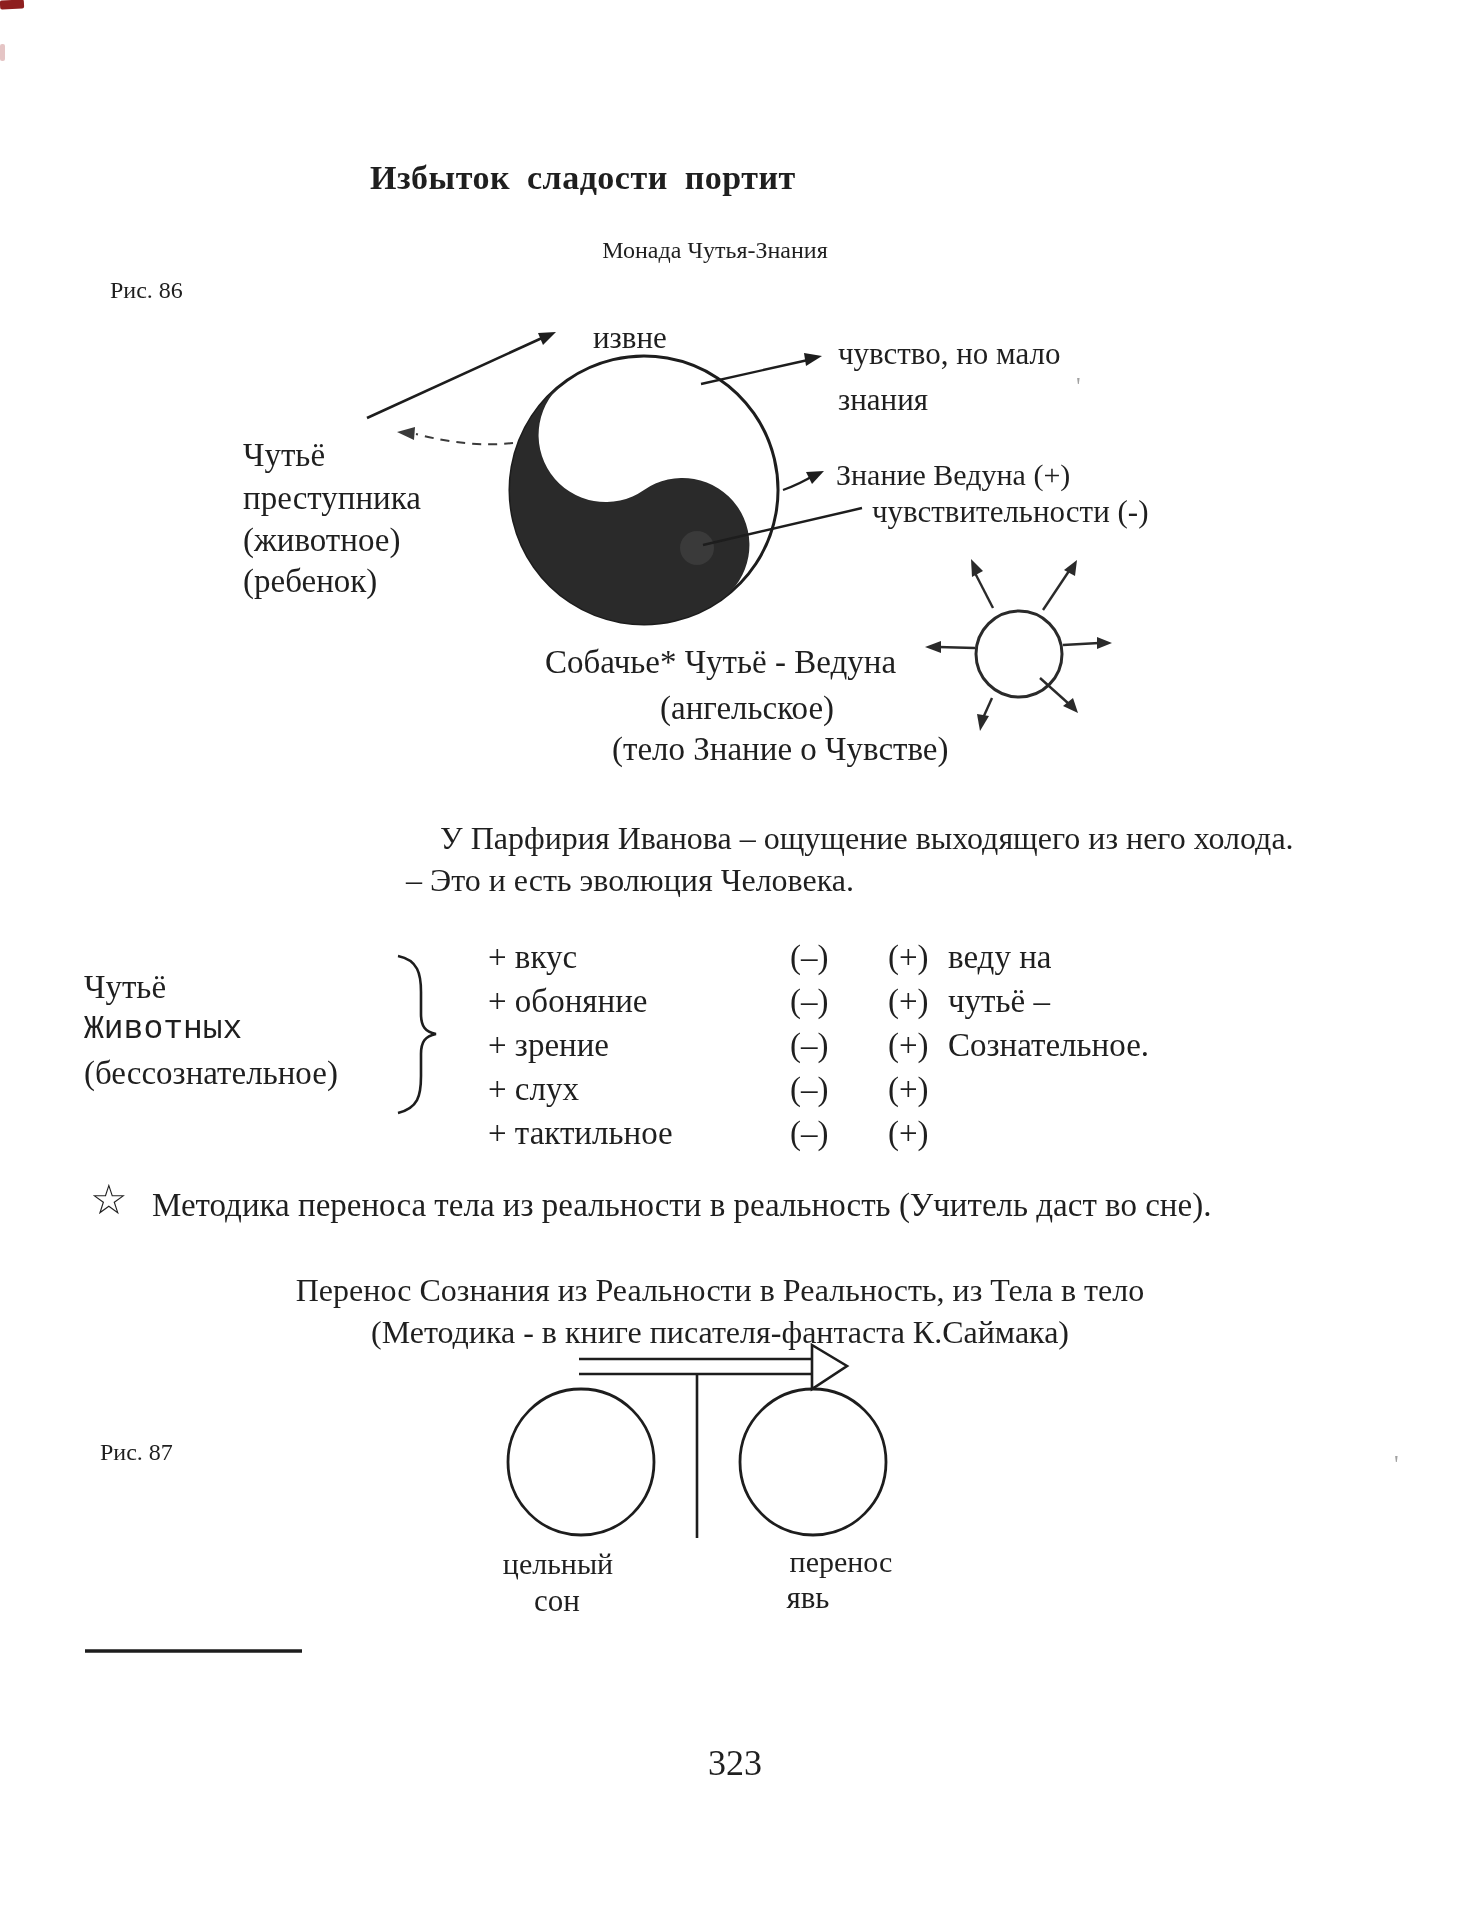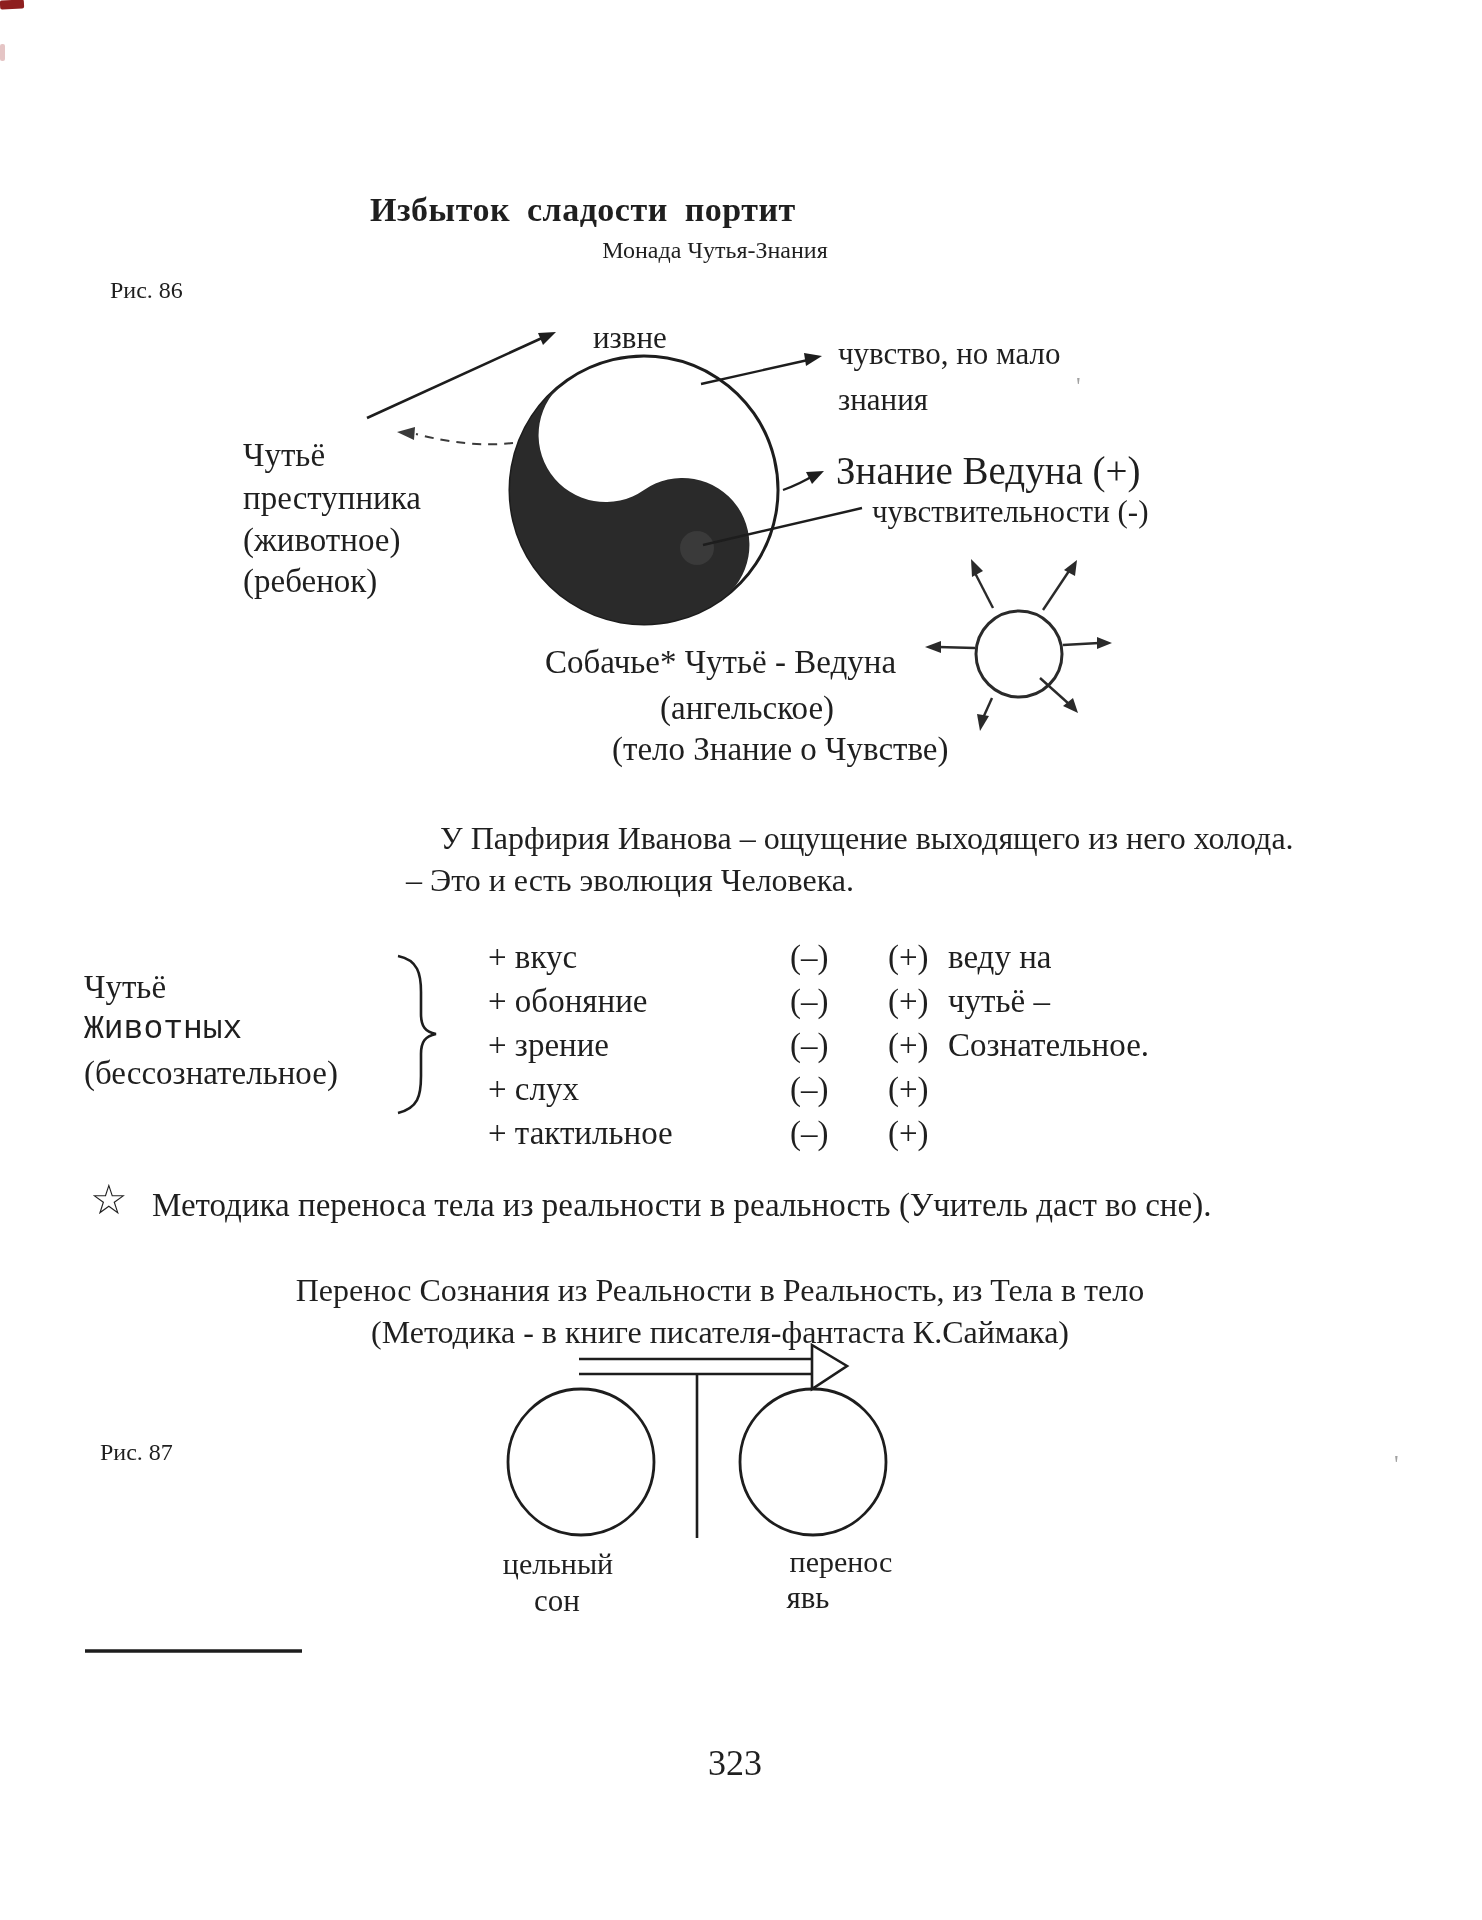--- a/index.html
+++ b/index.html
@@ -10,21 +10,21 @@
   }
   .t{position:absolute;white-space:nowrap;line-height:1.18;}
   .center{text-align:center;}
   .title{font-size:34px;font-weight:bold;word-spacing:8px;letter-spacing:.5px;}
   .subtitle{font-size:24px;}
   .figlabel{font-size:24px;text-align:right;}
   .lab33{font-size:33px;}
   .lab31{font-size:31px;}
   .lab30{font-size:30px;}
   .lab32{font-size:32px;}
-  .lab34{font-size:39px;}
+  .lab34{font-size:30px;margin-top:9px;}
   .pagenum{font-size:36px;}
   svg{position:absolute;left:0;top:0;}
   .redmark{position:absolute;background:#8e1f1f;border-radius:2px;}
   .redmark2{position:absolute;background:rgba(190,110,110,.4);border-radius:2px;}
   .stray{position:absolute;color:#555;opacity:.55;font-size:26px;}
 </style>
 </head>
 <body>
 
 <div class="page">
@@ -90,21 +90,21 @@
       <circle cx="813" cy="1462" r="73" stroke-width="2.8"></circle>
       <line x1="579" y1="1359" x2="812" y2="1359" stroke-width="2.6"></line>
       <line x1="579" y1="1374" x2="812" y2="1374" stroke-width="2.6"></line>
       <polygon points="812,1345 847,1366 812,1389" fill="#ffffff" stroke-width="2.6"></polygon>
       <line x1="697" y1="1374" x2="697" y2="1538" stroke-width="2.6"></line>
     </g>
 
     <line x1="85" y1="1651" x2="302" y2="1651" stroke="#1d1d1d" stroke-width="3.5"></line>
   </svg>
 
-  <div class="t title" style="left:370px;top:158px;width:690px;margin-top:32px;">Избыток сладости портит</div>
+  <div class="t title" style="left:370px;top:158px;width:690px;">Избыток сладости портит</div>
   <div class="t subtitle center" style="left:370px;top:236px;width:690px;">Монада Чутья-Знания</div>
   <div class="t figlabel" style="left:110px;top:276px;">Рис. 86</div>
 
   <div class="t lab31" style="left:593px;top:320px;">извне</div>
 
   <div class="t lab33" style="left:243px;top:436px;">Чутьё</div>
   <div class="t lab33" style="left:243px;top:479px;">преступника</div>
   <div class="t lab33" style="left:243px;top:521px;">(животное)</div>
   <div class="t lab33" style="left:243px;top:562px;">(ребенок)</div>
 

